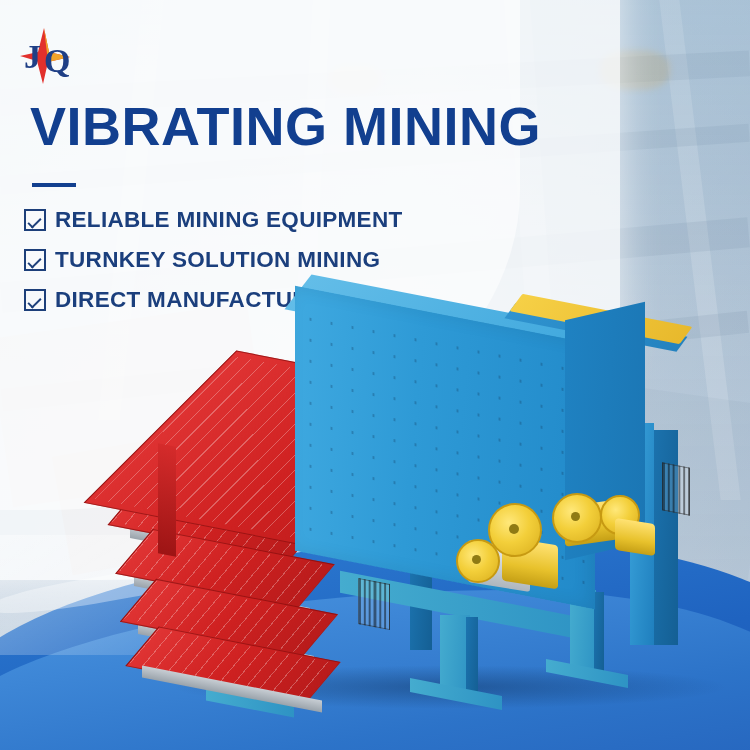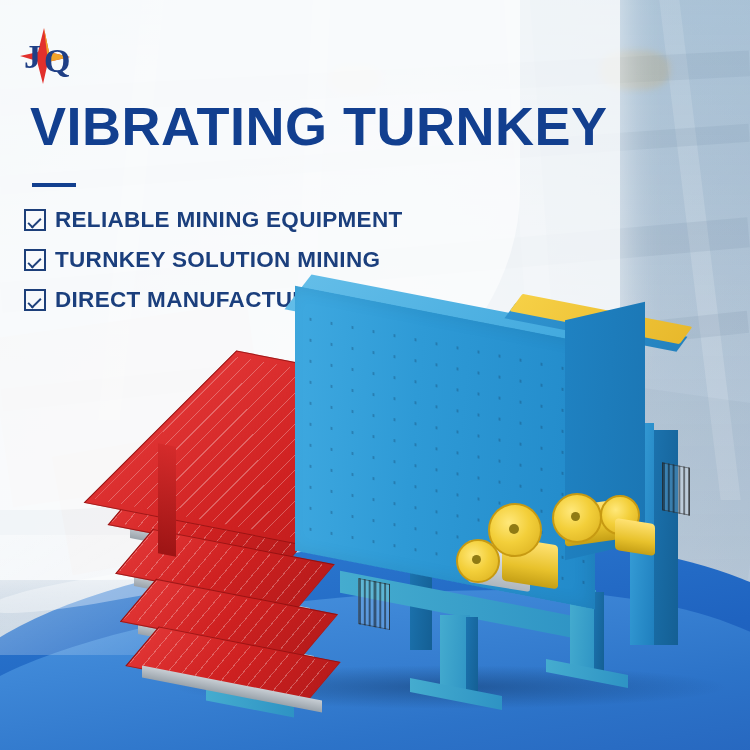--- a/index.html
+++ b/index.html
@@ -323,21 +323,21 @@
   <div class="logo">
     <svg viewBox="0 0 66 66" width="66" height="66">
       <path d="M2 34 L20 30 L26 6 L31 30 L52 35 L30 40 L25 62 L19 39 Z" fill="#e2302c"></path>
       <path d="M26 6 L31 30 L52 35 L30 40 Z" fill="#f0a42a"></path>
       <path d="M36 8 h16 v4 h-6 v30 a10 10 0 0 1 -10 10 h-4 v-4 h3 a7 7 0 0 0 7 -7 V12 h-6 z" fill="#e2302c" opacity="0"></path>
       <text x="6" y="46" font-family="Liberation Serif, serif" font-size="34" font-weight="bold" fill="#1f3f86">J</text>
       <text x="26" y="50" font-family="Liberation Serif, serif" font-size="34" font-weight="bold" fill="#1f3f86">Q</text>
     </svg>
   </div>
 
-  <div class="headline">VIBRATING TURNKEY</div>
+  <div class="headline">VIBRATING MINING</div>
   <div class="rule"></div>
 
   <div class="bullets">
     <div class="bullet">
       <span class="cbox"></span>
       <span class="btext">RELIABLE MINING EQUIPMENT</span>
     </div>
     <div class="bullet">
       <span class="cbox"></span>
       <span class="btext">TURNKEY SOLUTION MINING</span>

